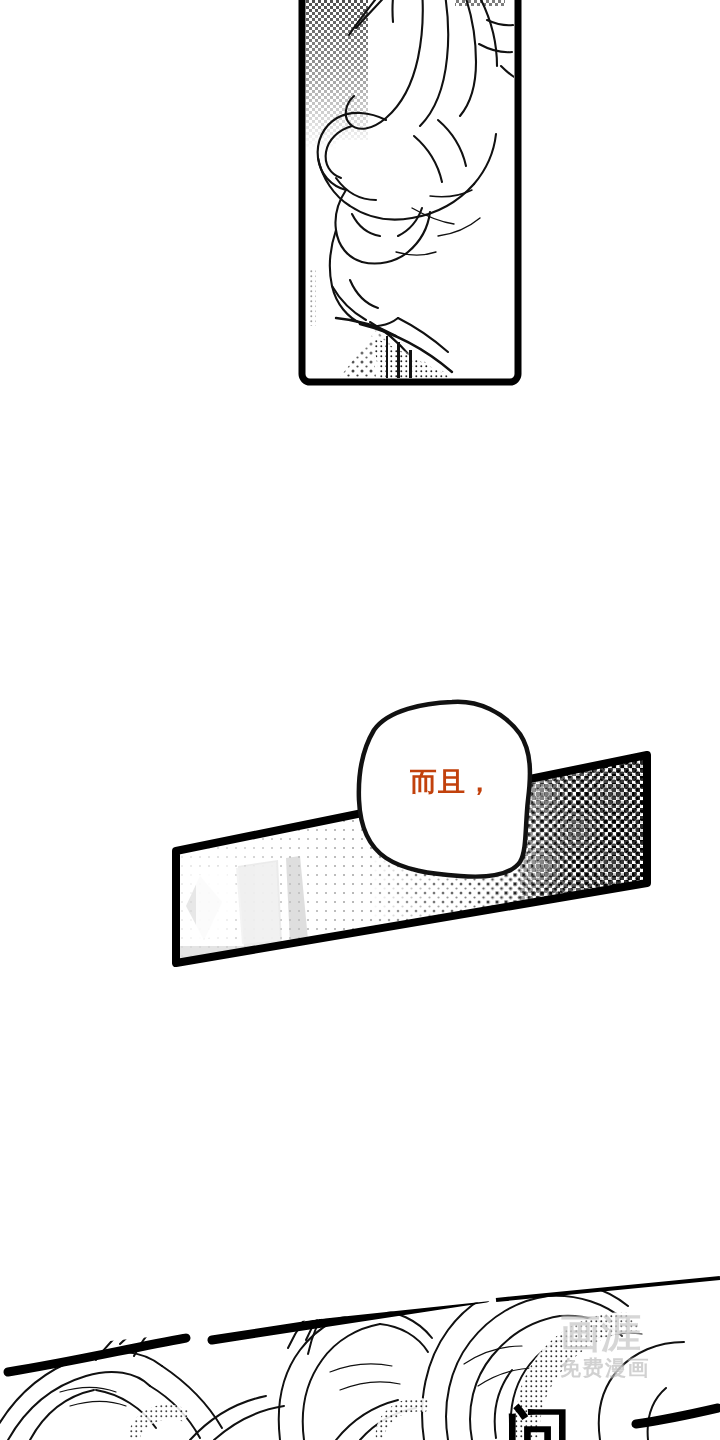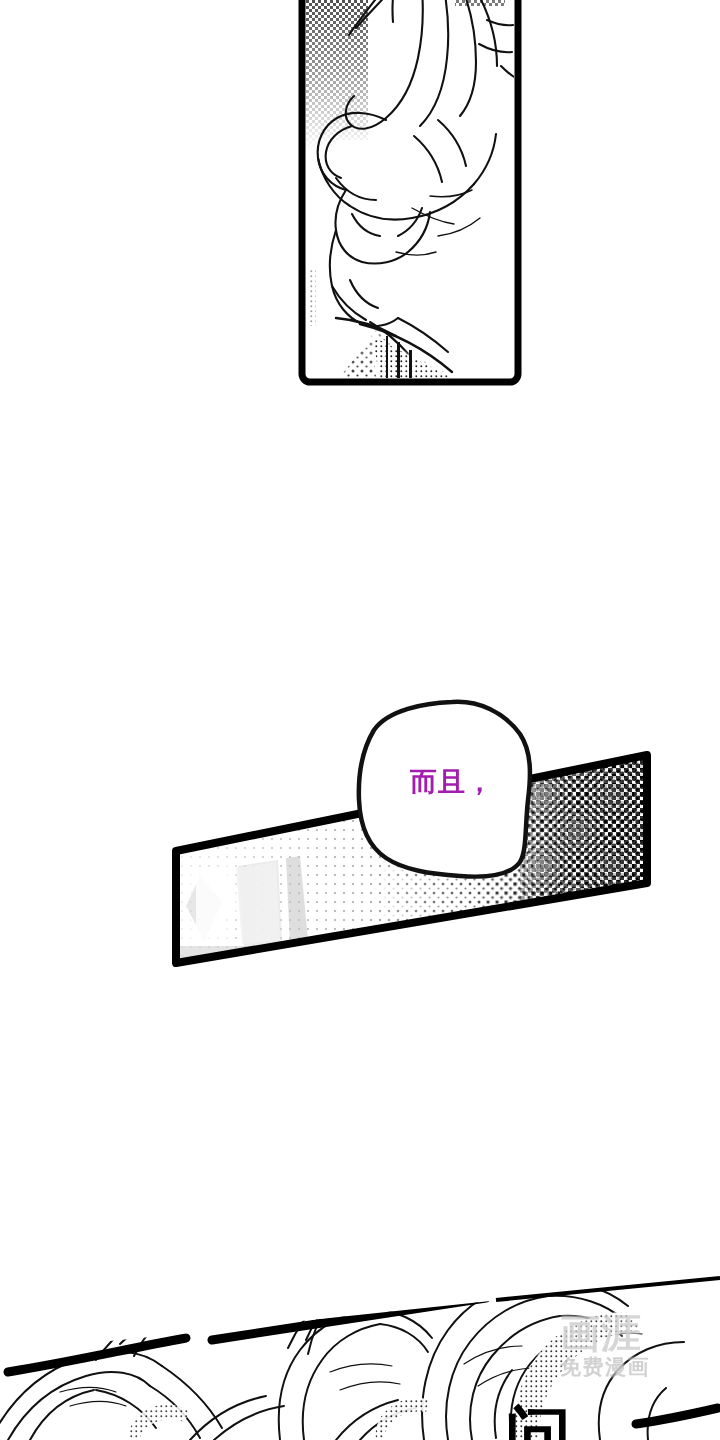--- a/index.html
+++ b/index.html
@@ -28,21 +28,21 @@
   }
   .bubble-text {
     position: absolute;
     left: 410px;
     top: 768px;
     width: 120px;
     font-family: "DejaVu Sans", "Liberation Sans", sans-serif;
     font-size: 27px;
     font-weight: 700;
     letter-spacing: 1px;
-    color: #a21caf;
+    color: #c2410c;
     line-height: 1;
     white-space: nowrap;
     user-select: none;
   }
   .wm {
     position: absolute;
     left: 560px;
     top: 1312px;
     width: 150px;
     text-align: left;
@@ -52,21 +52,21 @@
   .wm-logo {
     font-family: "DejaVu Sans", "Liberation Sans", sans-serif;
     font-size: 40px;
     font-weight: 700;
     color: rgba(120,120,120,0.30);
     letter-spacing: 1px;
     line-height: 1.05;
     text-shadow: 0 0 3px rgba(255,255,255,0.95);
   }
   .wm-sub {
-    font-family: Liberation Mono, monospace;
+    font-family: Liberation Serif, serif;
     font-size: 21px;
     font-weight: 700;
     color: rgba(140,140,140,0.40);
     letter-spacing: 1.5px;
     line-height: 1.2;
     margin-top: 2px;
     text-shadow: 0 0 3px rgba(255,255,255,0.95);
   }
   .big-cut-text {
     position: absolute;

